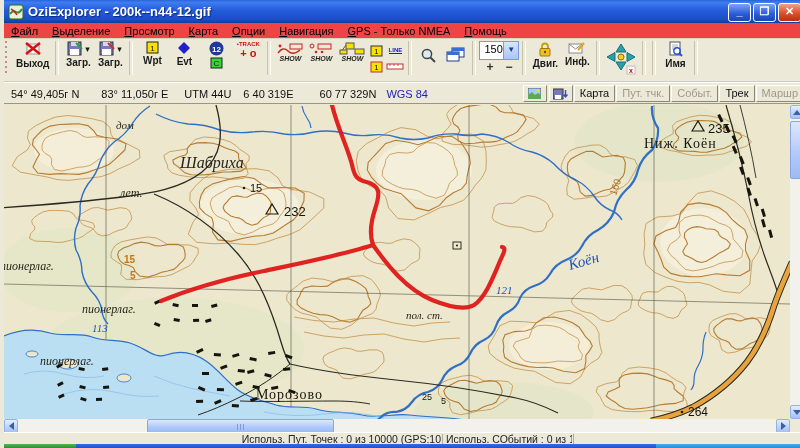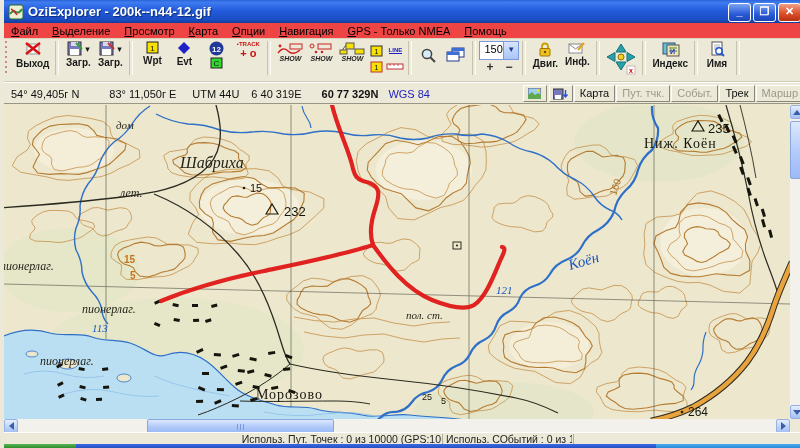--- a/index.html
+++ b/index.html
@@ -321,52 +321,43 @@
         <path d="M1 14 L9 9.5 L9 18.5 Z" fill="#2aa0a8" stroke="#15707a"></path>
         <path d="M29 14 L21 9.5 L21 18.5 Z" fill="#2aa0a8" stroke="#15707a"></path>
         <circle cx="15" cy="14" r="3" fill="#f0d020" stroke="#907000"></circle>
         <rect x="21" y="23" width="8" height="8" fill="#fff" stroke="#c8b8b8"></rect>
         <text x="25" y="30" font-size="7" font-weight="bold" fill="#d00000" text-anchor="middle">x</text>
       </svg>
     </div>
 
     <div class="tsep"></div>
 
-    <div class="tbtn">
-      <svg width="19" height="16" viewBox="0 0 19 16">
-        <rect x="2" y="2" width="12" height="11" fill="#66c0d8" stroke="#335577"></rect>
-        <rect x="6" y="4" width="12" height="11" fill="#f0e8b0" stroke="#555"></rect>
-        <path d="M8 7 h8 M8 10 h8" stroke="#3a8a3a"></path>
-        <text x="9" y="13" font-size="7" font-weight="bold" fill="#2233cc">И</text>
-      </svg>
-      <span class="cap">Индекс</span>
-    </div>
 
     <div class="tsep"></div>
 
     <div class="tbtn">
       <svg width="16" height="16" viewBox="0 0 16 16">
         <rect x="3" y="1" width="10" height="13" fill="#fff" stroke="#555"></rect>
         <path d="M5 4 h6 M5 6 h6 M5 8 h4" stroke="#99a" stroke-width=".8"></path>
         <circle cx="10" cy="10" r="3.2" fill="none" stroke="#2255cc" stroke-width="1.4"></circle>
         <path d="M12.2 12.2 L15 15" stroke="#2255cc" stroke-width="1.8"></path>
       </svg>
       <span class="cap">Имя</span>
     </div>
 
     <div class="tsep"></div>
     <div class="pantool"></div>
   </div>
 
   <div class="coordbar">
     <span class="fld" style="margin-left:7px;">54° 49,405г N</span>
-    <span class="fld" style="margin-left:30px;">83° 11,050г E</span>
+    <span class="fld" style="margin-left:22px;">83° 11,050г E</span>
     <span class="fld" style="margin-left:16px;">UTM  44U</span>
     <span class="fld" style="margin-left:12px;">6 40 319E</span>
-    <span class="fld" style="margin-left:20px;font-weight:bold;">60 77 329N</span>
+    <span class="fld" style="margin-left:26px;">60 77 329N</span>
     <span class="fld datum" style="margin-left:10px;">WGS 84</span>
 
     <div class="cb-right">
       <div class="cb-ico">
         <svg width="13" height="11" viewBox="0 0 13 11">
           <rect x="0" y="0" width="13" height="11" fill="#a0d0f0" stroke="#557"></rect>
           <path d="M0 7 L4 4 L7 7 L10 5 L13 7 V11 H0 Z" fill="#60a850"></path>
           <circle cx="10" cy="2.6" r="1.3" fill="#f8e000"></circle>
         </svg>
       </div>

